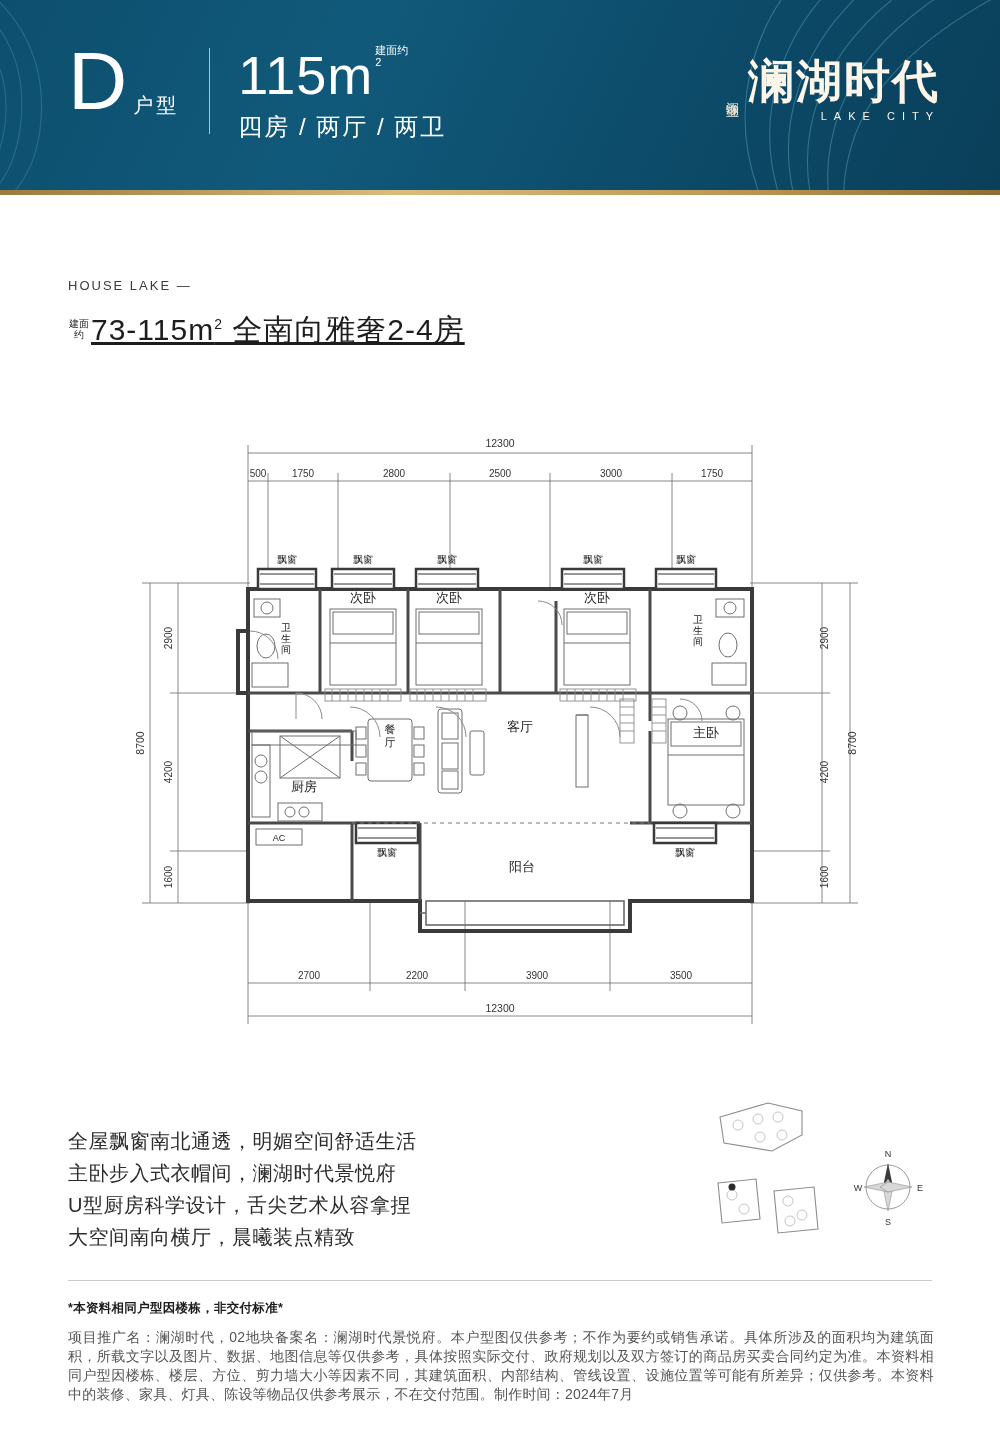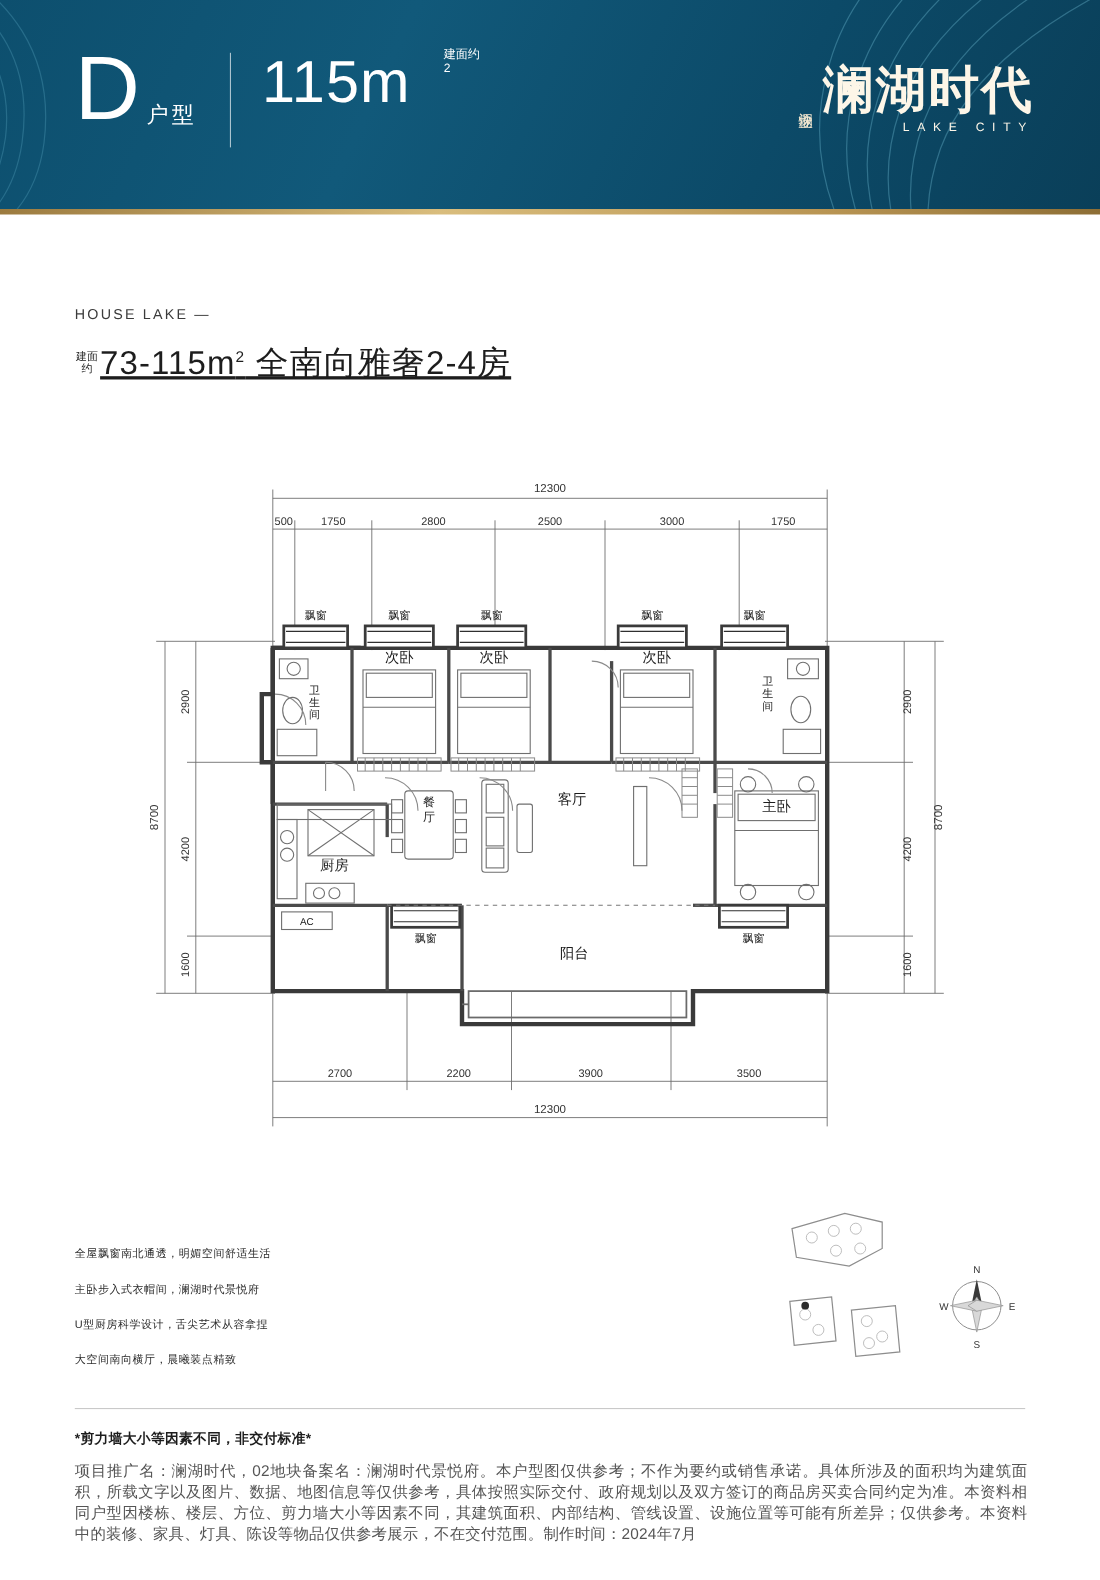--- a/index.html
+++ b/index.html
@@ -73,21 +73,20 @@
   }
   .area-block { margin-top: 2px; }
   .area-main {
     color: #fff;
     font-size: 54px;
     line-height: 56px;
     font-weight: 400;
     letter-spacing: 1px;
     display: flex;
     align-items: flex-end;
-    gap: 28px;
   }
   .area-sup {
     font-size: 11px;
     line-height: 12px;
     margin-left: 2px;
     margin-bottom: 30px;
     letter-spacing: 0;
     text-align: left;
   }
   .area-sup sup { font-size: 11px; }
@@ -171,21 +170,21 @@
   }
   .plan svg { display:block; }
 
   
   .features {
     position: absolute;
     left: 68px; top: 1125px;
     width: 520px;
   }
   .feature-line {
-    font-size: 10px;
+    font-size: 20px;
     line-height: 32px;
     color: #2c2c2c;
     letter-spacing: .5px;
   }
 
   
   .sitemap {
     position: absolute;
     right: 60px; top: 1095px;
     width: 230px; height: 165px;
@@ -245,20 +244,21 @@
     <div class="htype-cn">户型</div>
     <div class="htype-divider"></div>
     <div class="area-block">
       <div class="area-main">
         <span>115m</span>
         <span class="area-sup">
           <span>建面约</span><br>
           <sup>2</sup>
         </span>
       </div>
+      <div class="area-sub">四房 / 两厅 / 两卫</div>
     </div>
   </div>
 
   <div class="logo-wrap">
     <div class="logo-vertical">深物业</div>
     <div>
       <div class="logo-cn">澜湖时代</div>
       <div class="logo-en">LAKE CITY</div>
     </div>
   </div>
@@ -587,14 +587,14 @@
     <polygon points="202,92 178,97 170,92 178,87" fill="#d8d8d8" stroke="#8d8d8d" stroke-width=".6"></polygon>
     <text x="178" y="62" font-size="9" fill="#333" text-anchor="middle">N</text>
     <text x="178" y="130" font-size="9" fill="#333" text-anchor="middle">S</text>
     <text x="210" y="96" font-size="9" fill="#333" text-anchor="middle">E</text>
     <text x="148" y="96" font-size="9" fill="#333" text-anchor="middle">W</text>
   </g>
 </svg>
 </div>
 
 <div class="footer-rule"></div>
-<div class="footer-note">*剪力墙大小等因素不同，非交付标准*</div>
+<div class="footer-note">*本资料相同户型因楼栋，非交付标准*</div>
 <div class="footer-text">项目推广名：澜湖时代，02地块备案名：澜湖时代景悦府。本户型图仅供参考；不作为要约或销售承诺。具体所涉及的面积均为建筑面积，所载文字以及图片、数据、地图信息等仅供参考，具体按照实际交付、政府规划以及双方签订的商品房买卖合同约定为准。本资料相同户型因楼栋、楼层、方位、剪力墙大小等因素不同，其建筑面积、内部结构、管线设置、设施位置等可能有所差异；仅供参考。本资料中的装修、家具、灯具、陈设等物品仅供参考展示，不在交付范围。制作时间：2024年7月</div>
 
 </body></html>

